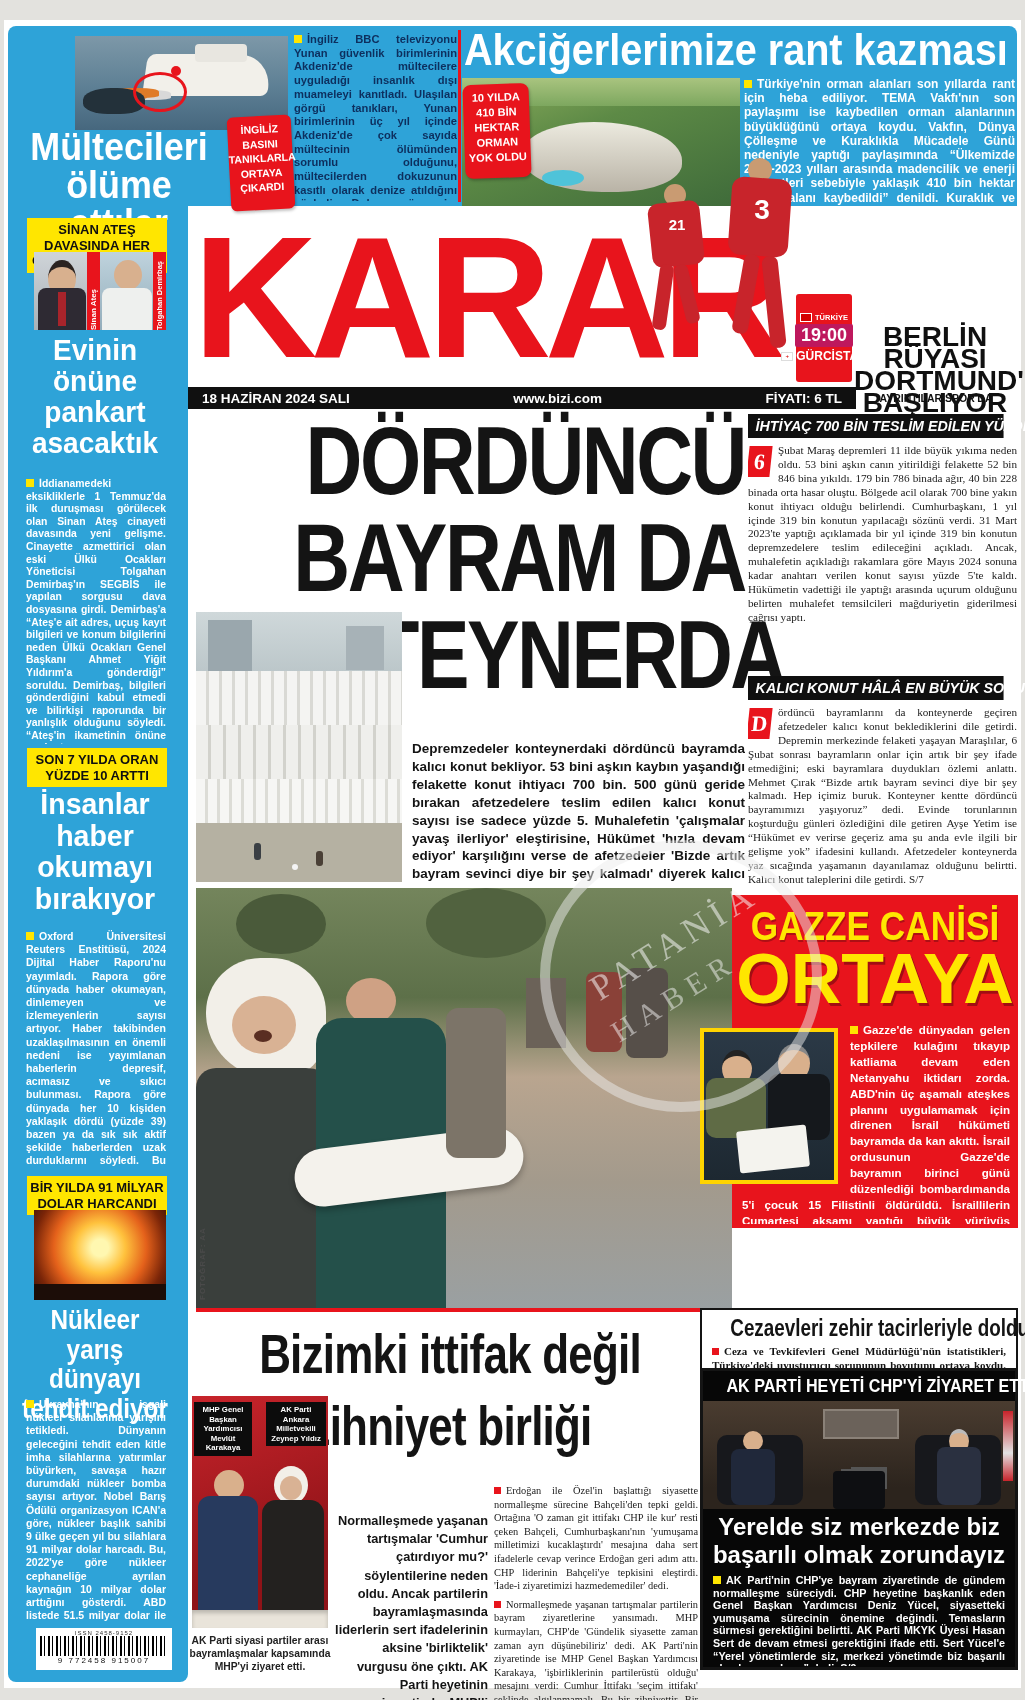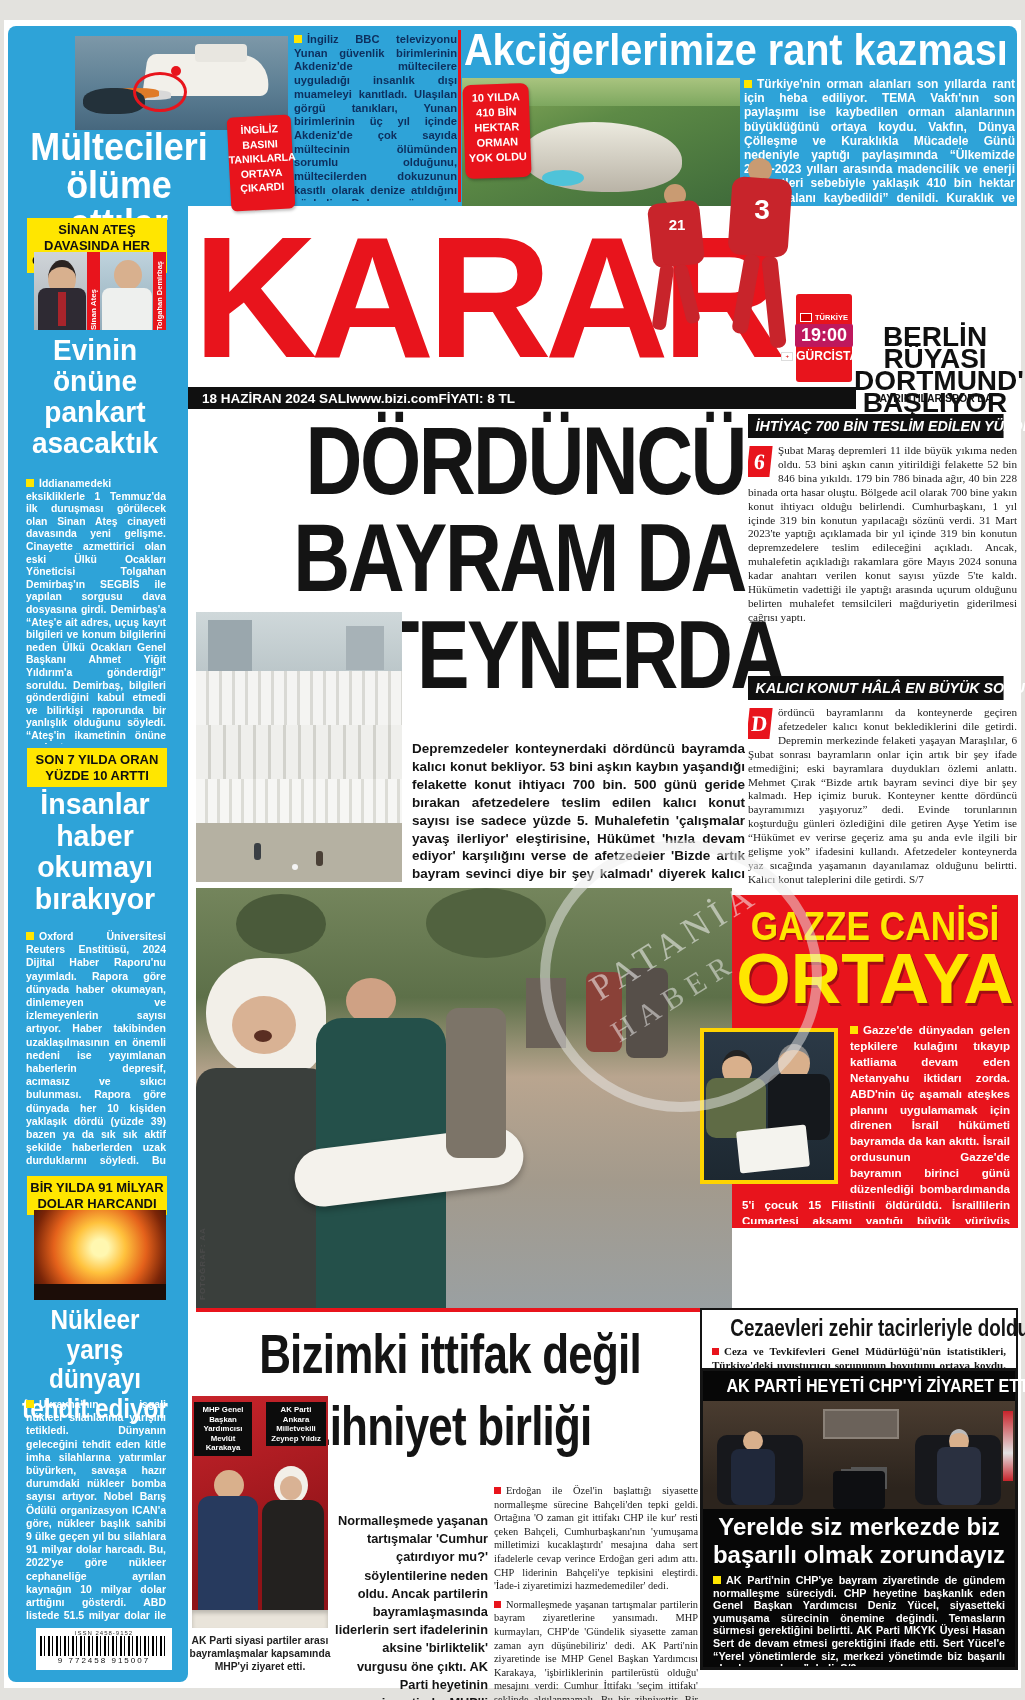--- a/index.html
+++ b/index.html
@@ -73,24 +73,24 @@
       <span style="width:10px;height:7px;background:#d40000;display:inline-block;border:1px solid #fff;"></span>
       <span class="wht" style="font-size:7.5px;font-weight:900;">TÜRKİYE</span>
     </div>
     <div class="wht" style="font-size:18px;font-weight:900;background:#be185d;padding:1px 6px;border-radius:2px;">19:00</div>
     <div style="display:flex;align-items:center;gap:3px;">
       <span style="width:10px;height:7px;background:#fff;display:inline-block;border:1px solid #ddd;color:#d40000;font-size:6px;line-height:7px;text-align:center;">+</span>
       <span class="wht" style="font-size:12px;font-weight:900;">GÜRCİSTAN</span>
     </div>
   </div>
 
-  <div class="abs blackbar" style="left:188px;top:387px;width:668px;height:22px;display:flex;justify-content:flex-start;align-items:center;padding:0 14px;box-sizing:border-box;font-size:13.5px;">
+  <div class="abs blackbar" style="left:188px;top:387px;width:668px;height:22px;display:flex;justify-content:space-between;align-items:center;padding:0 14px;box-sizing:border-box;font-size:13.5px;">
     <span>18 HAZİRAN 2024 SALI</span>
     <span>www.bizi.com</span>
-    <span>FİYATI: 8 TL</span>
+    <span>FİYATI: 6 TL</span>
   </div>
   <div class="abs" style="left:856px;top:387px;width:160px;height:22px;text-align:center;font-weight:900;font-size:10.5px;line-height:22px;color:#101010;">AYRINTILAR SPOR'DA</div>
 
   <div class="abs" style="left:85px;top:412px;width:660px;text-align:right;font-weight:900;color:#141414;font-size:96px;line-height:97px;letter-spacing:-3px;transform:scaleX(.82);transform-origin:right top;">
     <div>DÖRDÜNCÜ</div>
     <div>BAYRAM DA</div>
     <div>KONTEYNERDA</div>
   </div>
 
   <div class="photo" style="left:196px;top:612px;width:206px;height:270px;">

